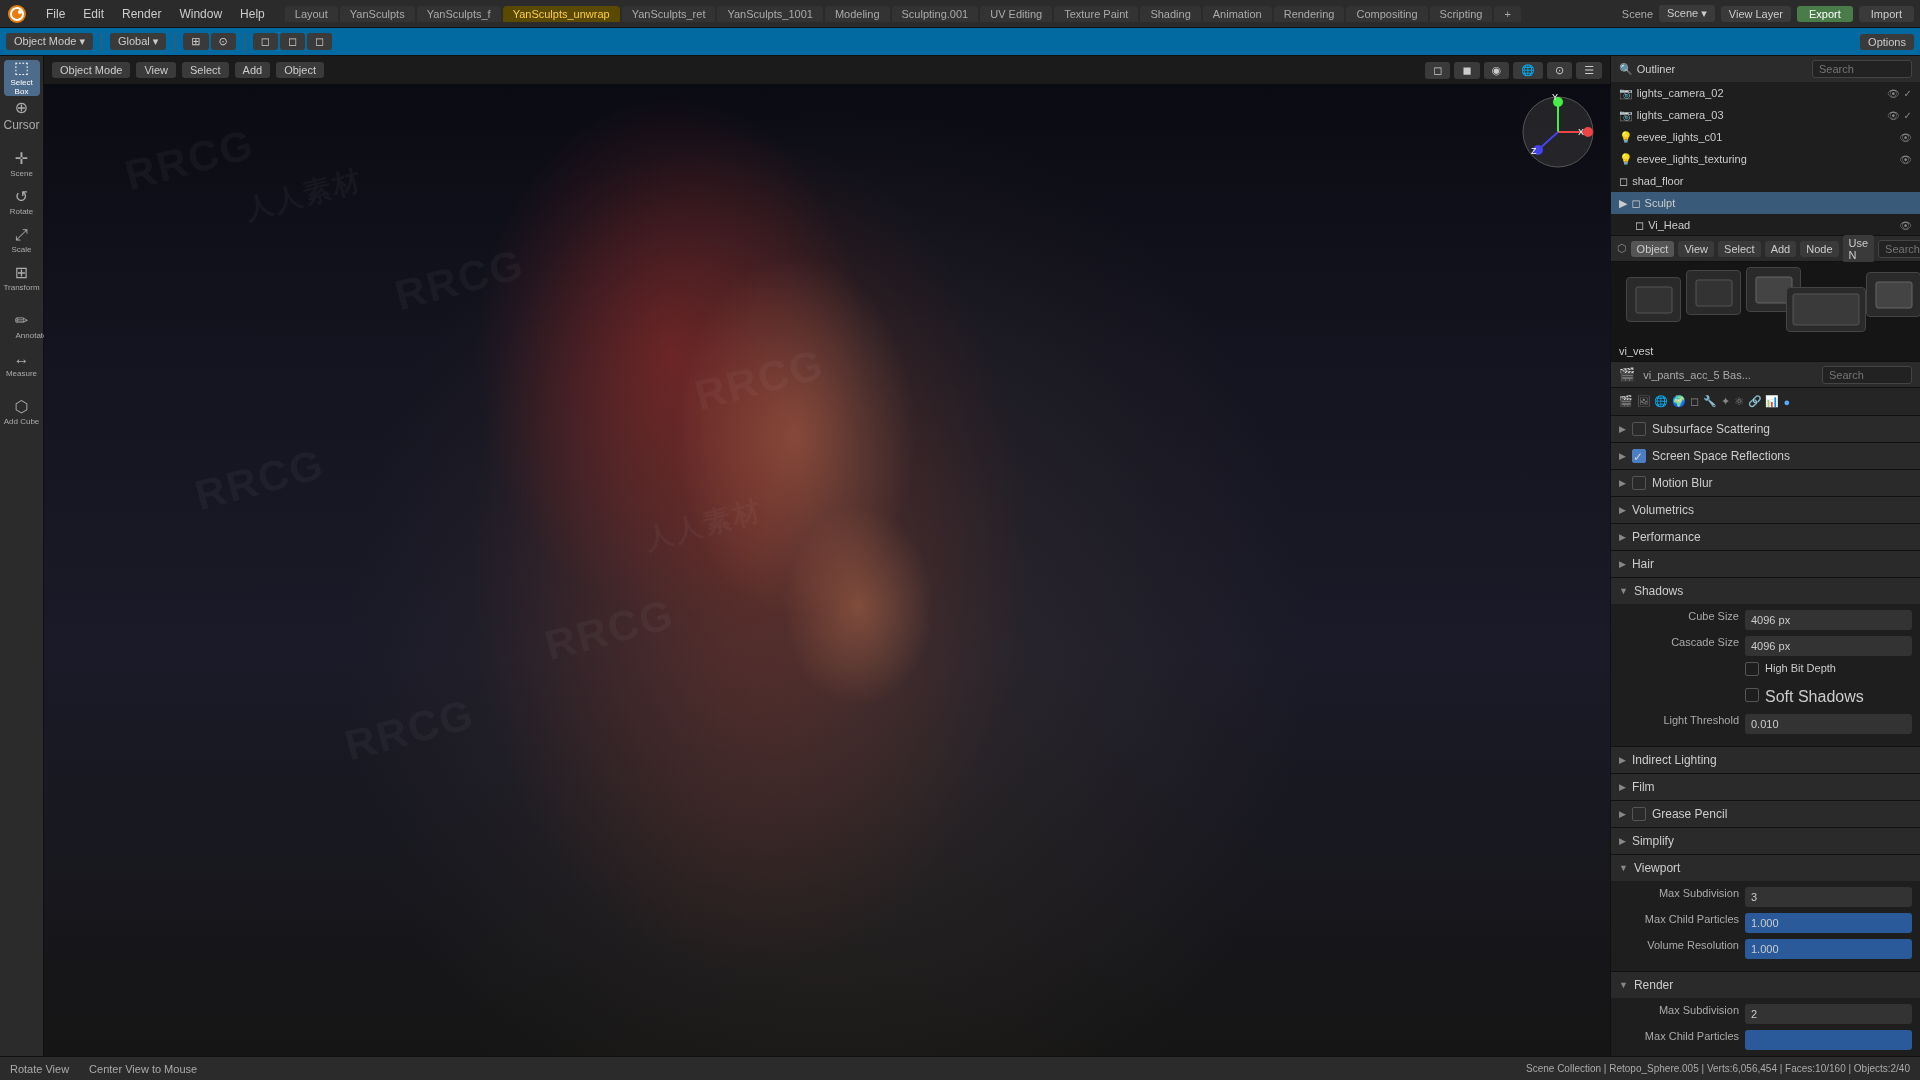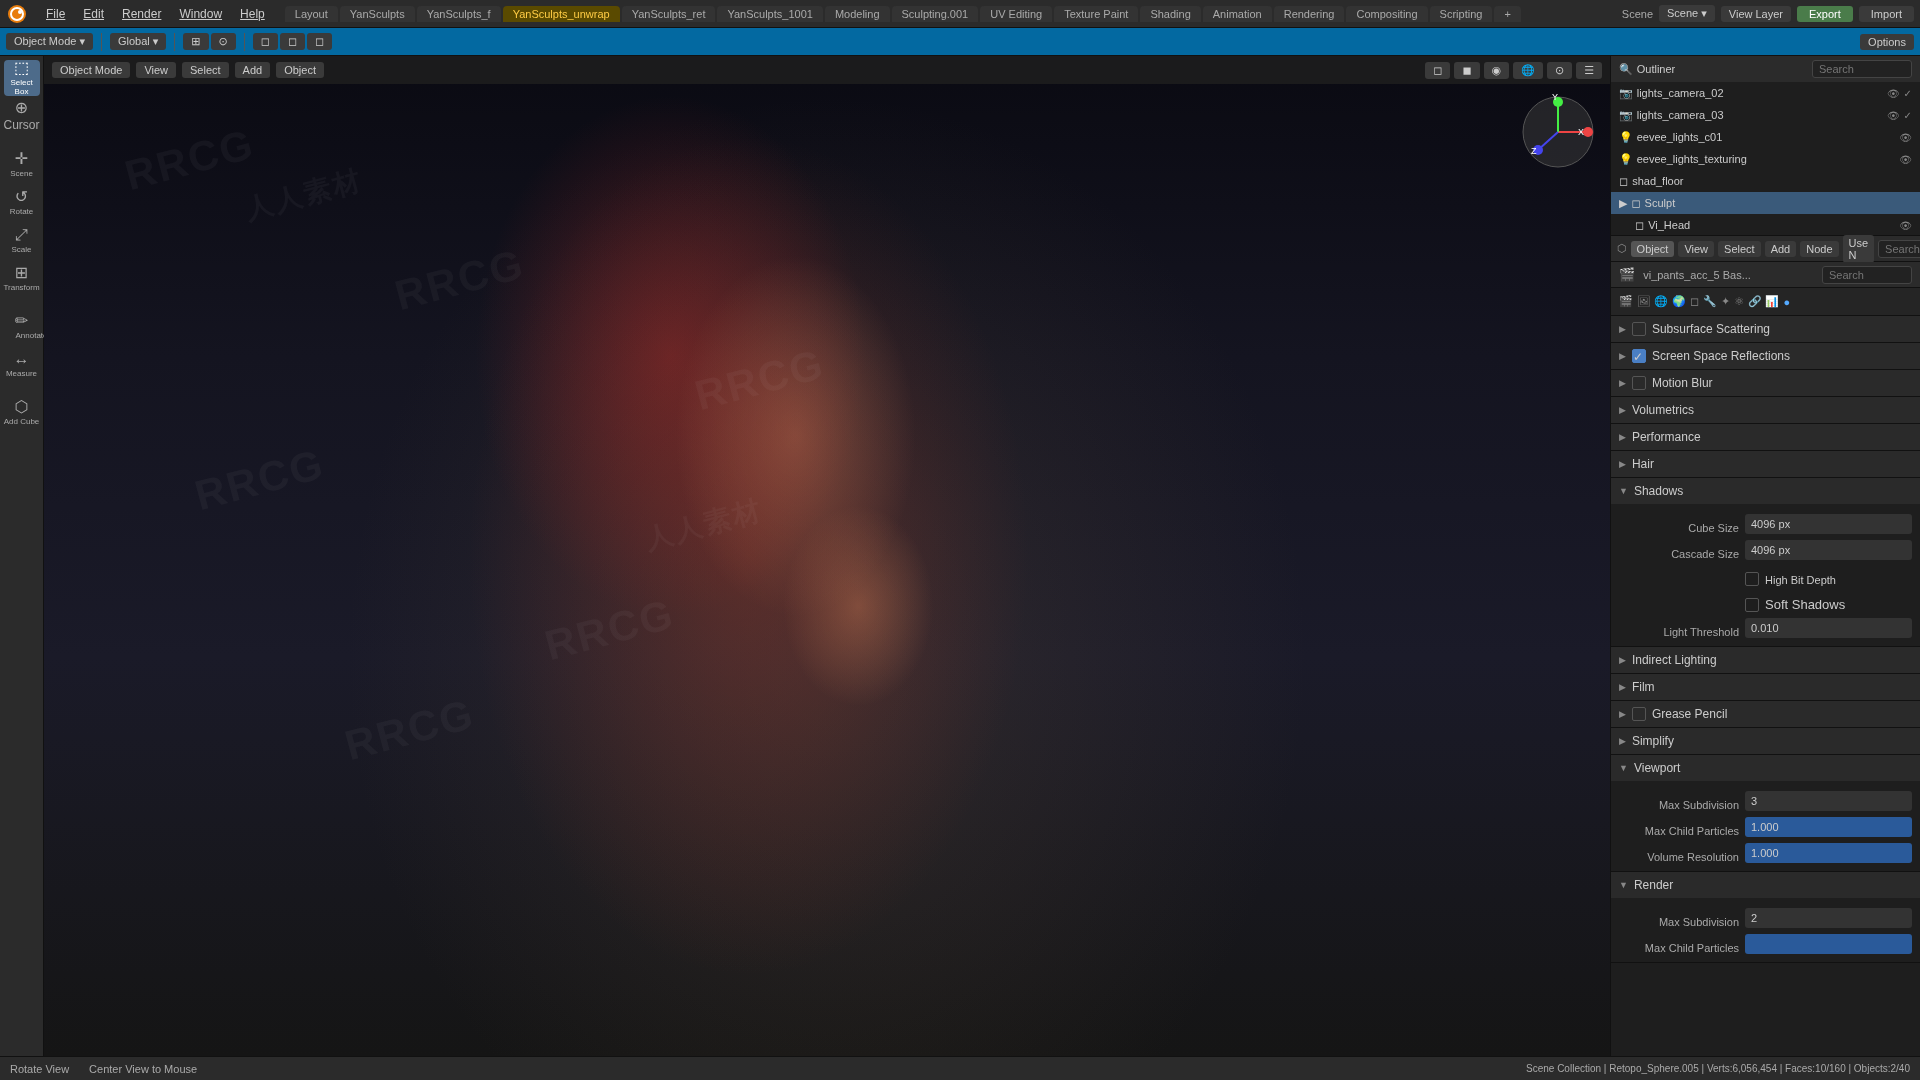--- a/index.html
+++ b/index.html
@@ -27,21 +27,20 @@
       width: 22px; height: 22px;
       margin-right: 8px;
       display: flex; align-items: center; justify-content: center;
     }
     .menu-item {
       padding: 2px 8px;
       cursor: pointer;
       border-radius: 3px;
       color: #ccc;
       font-size: 12px;
-      text-decoration: underline;
     }
     .workspace-tabs {
       display: flex;
       gap: 2px;
       margin-left: 10px;
     }
     .workspace-tab {
       padding: 2px 10px;
       background: #333;
       border-radius: 4px 4px 0 0;
@@ -302,21 +301,21 @@
       font-size: 12px;
       font-weight: 500;
     }
     .prop-section-header .triangle { font-size: 9px; color: #888; }
     .prop-section-content {
       padding: 6px 8px;
       background: #1e1e1e;
     }
     .prop-row {
       display: flex;
-      align-items: flex-end;
+      align-items: flex-start;
       height: 24px;
       gap: 6px;
       margin-bottom: 2px;
     }
     .prop-label {
       width: 120px;
       font-size: 11px;
       color: #aaa;
       text-align: right;
       flex-shrink: 0;
@@ -605,20 +604,48 @@
       <span style="font-size:11px;color:#888;">⬡</span>
       <div class="node-header-btn active">Object</div>
       <div class="node-header-btn">View</div>
       <div class="node-header-btn">Select</div>
       <div class="node-header-btn">Add</div>
       <div class="node-header-btn">Node</div>
       <div class="node-header-btn">Use N</div>
       <input class="search-box" type="text" placeholder="Search" style="margin-left: auto; width: 80px;">
     </div>
 
+    <div id="node-preview">
+      <div class="node-block" style="left:15px;top:15px;">
+        <svg width="40" height="30">
+            <rect x="2" y="2" width="36" height="26" rx="2" fill="#333" stroke="#555"></rect>
+          </svg>
+      </div>
+      <div class="node-block" style="left:75px;top:8px;">
+        <svg width="40" height="30">
+            <rect x="2" y="2" width="36" height="26" rx="2" fill="#333" stroke="#555"></rect>
+          </svg>
+      </div>
+      <div class="node-block" style="left:135px;top:5px;">
+        <svg width="40" height="30">
+            <rect x="2" y="2" width="36" height="26" rx="2" fill="#444" stroke="#666"></rect>
+          </svg>
+      </div>
+      <div class="node-block" style="left:175px;top:25px;width:80px;">
+        <svg width="70" height="35">
+            <rect x="2" y="2" width="66" height="31" rx="2" fill="#3a3a3a" stroke="#555"></rect>
+          </svg>
+      </div>
+      <div class="node-block" style="left:255px;top:10px;">
+        <svg width="40" height="30">
+            <rect x="2" y="2" width="36" height="26" rx="2" fill="#444" stroke="#666"></rect>
+          </svg>
+      </div>
+      <div id="node-label">vi_vest</div>
+    </div>
 
     <div id="properties">
       <div id="props-header">
         <span style="font-size:13px;">🎬</span>
         <span style="font-size:11px;color:#aaa;margin-left:4px;">vi_pants_acc_5 Bas...</span>
         <input class="search-box" type="text" style="margin-left: auto; width: 90px;" placeholder="Search">
       </div>
 
       <div style="display:flex;align-items:center;height:28px;background:#252525;border-bottom:1px solid #111;padding:0 8px;gap:4px;">
         <div style="font-size:11px;color:#888;cursor:pointer;">🎬</div>
@@ -694,21 +721,21 @@
             <div class="prop-value">4096 px</div>
           </div>
           <div class="prop-row">
             <span class="prop-label"></span>
             <div class="prop-checkbox"></div>
             <span style="font-size:11px;color:#ccc;">High Bit Depth</span>
           </div>
           <div class="prop-row">
             <span class="prop-label"></span>
             <div class="prop-checkbox"></div>
-            <span style="font-size:13px;color:#ccc;">Soft Shadows</span>
+            <span style="font-size:16px;color:#ccc;">Soft Shadows</span>
           </div>
           <div class="prop-row">
             <span class="prop-label">Light Threshold</span>
             <div class="prop-value">0.010</div>
           </div>
         </div>
       </div>
 
       <div class="prop-section">
         <div class="prop-section-header">

